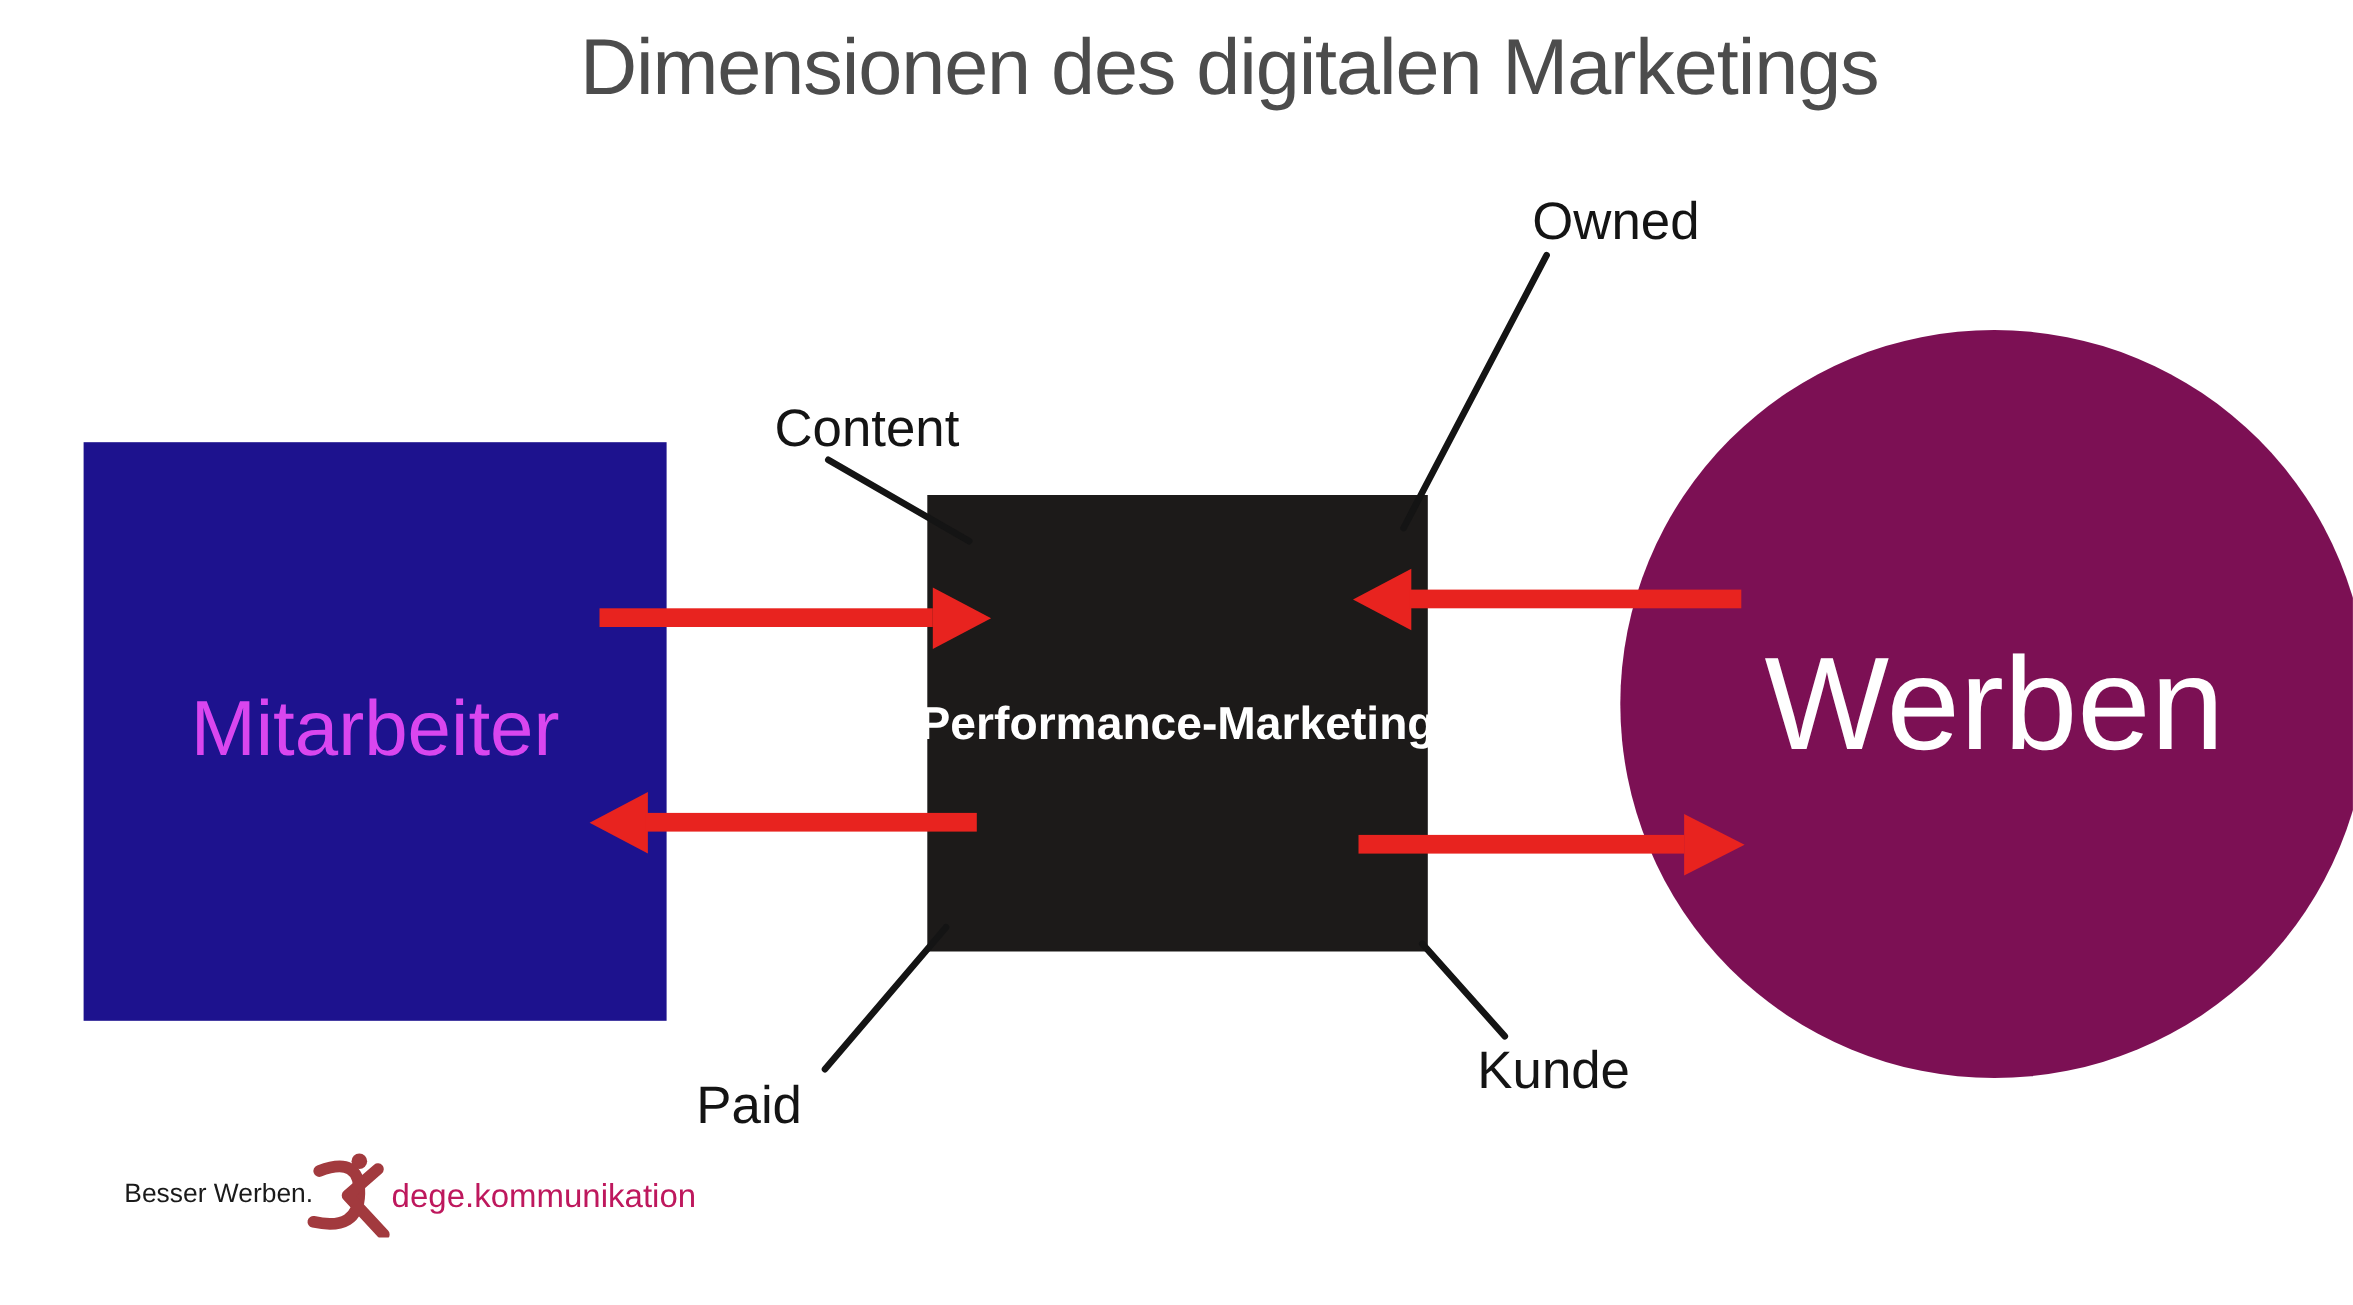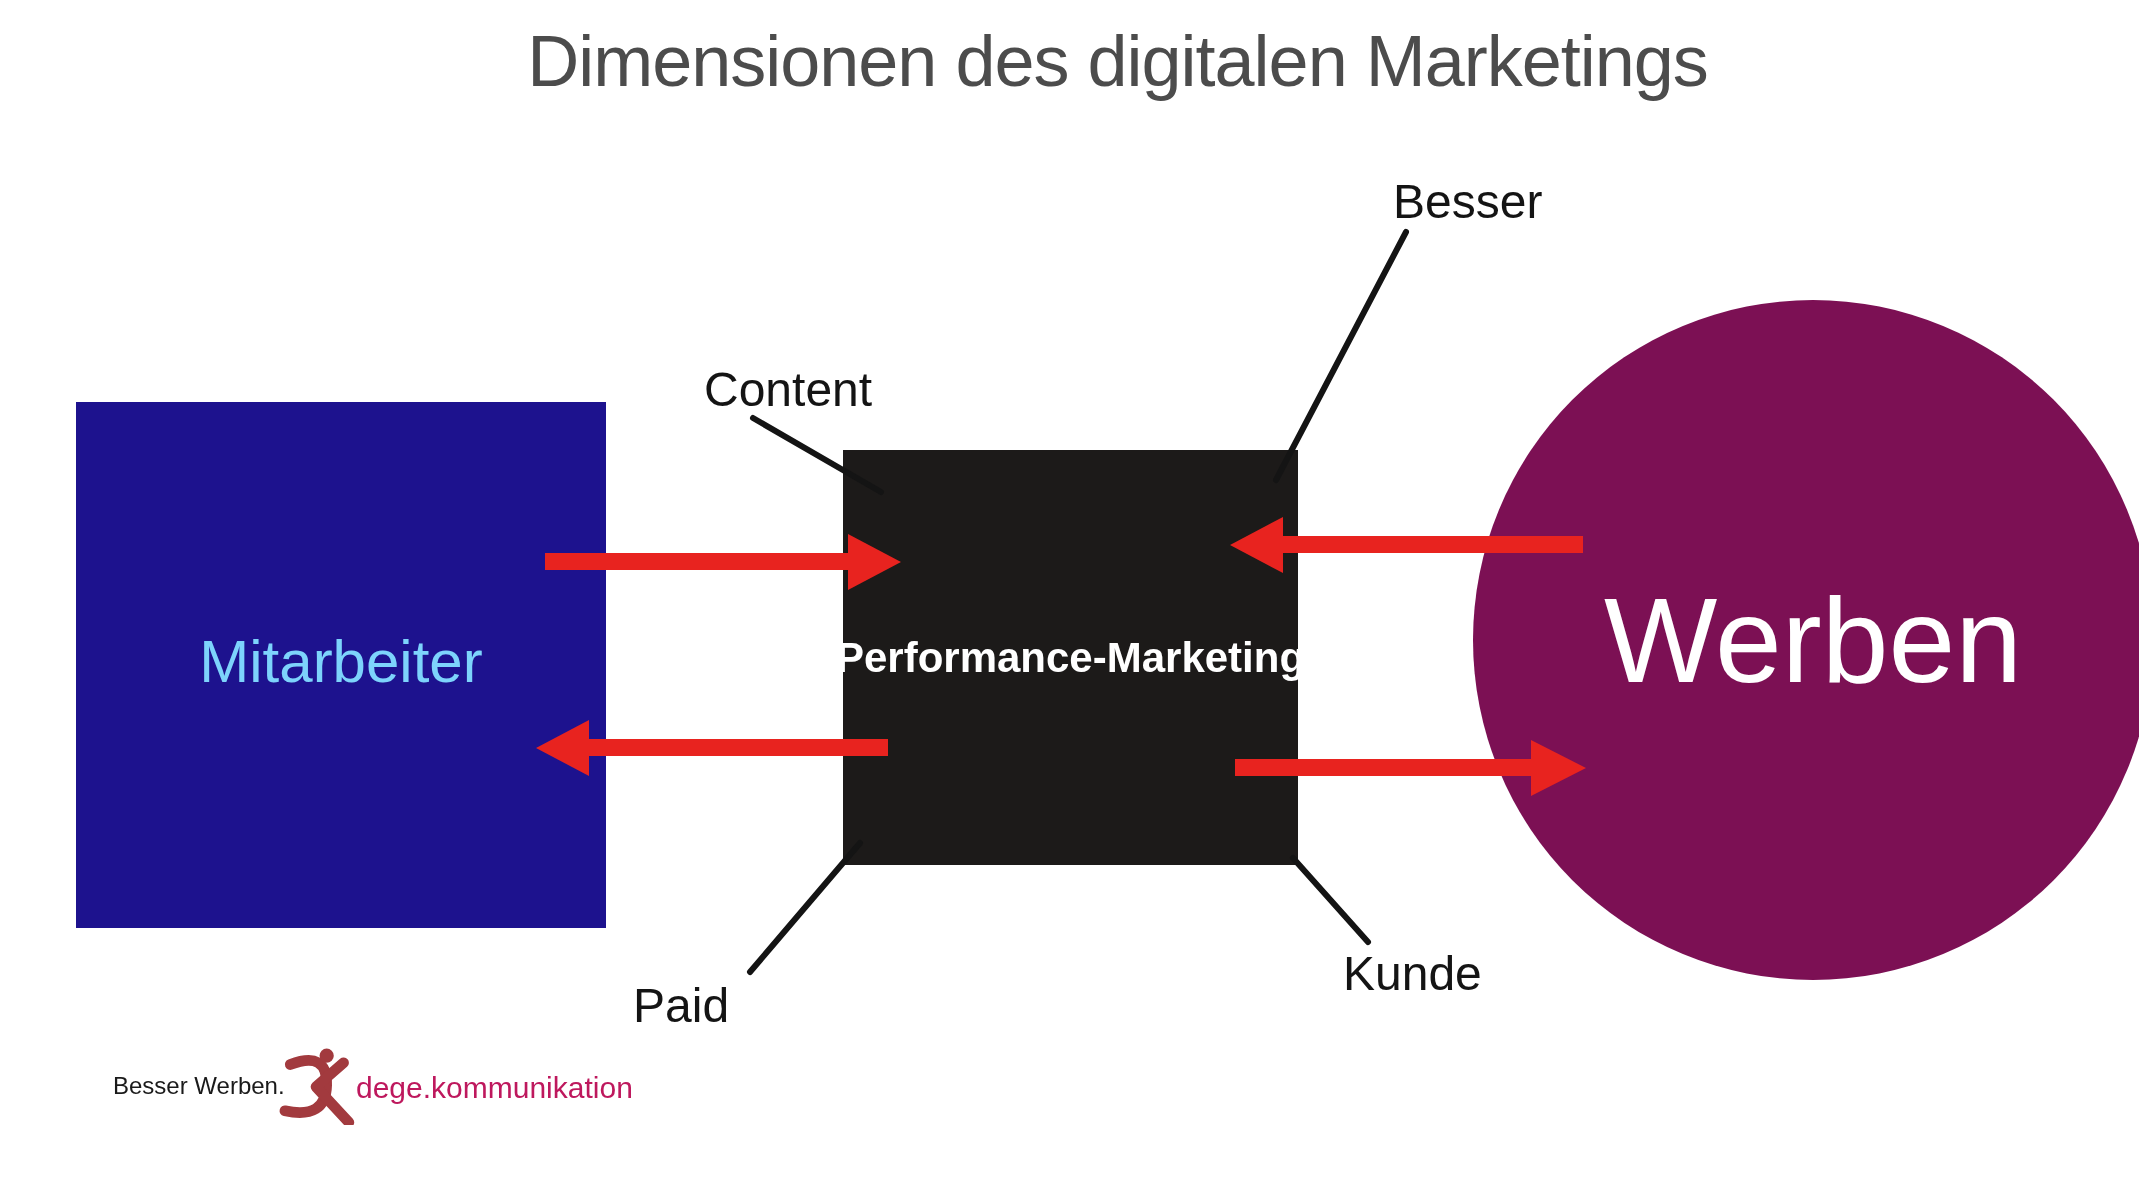--- a/index.html
+++ b/index.html
@@ -19,21 +19,21 @@
     letter-spacing:-1px;
     color:var(--title-gray,#4c4c4c);
   }
   .box-mitarbeiter{
     position:absolute;
     left:28px;top:402px;width:530px;height:526px;
     background:var(--mitarbeiter-blue,#1d128e);
     display:flex;align-items:center;justify-content:center;
   }
   .box-mitarbeiter .node-label{
-    color:#7dd3fc;font-size:60px;line-height:1;margin-top:-6px;
+    color:#d946ef;font-size:71px;line-height:1;margin-top:-6px;
   }
   .box-performance{
     position:absolute;
     left:795px;top:450px;width:455px;height:415px;
     background:var(--performance-black,#1c1a19);
     display:flex;flex-direction:row;align-items:center;justify-content:center;
   }
   .box-performance .node-label{
     color:#ffffff;font-size:42px;font-weight:bold;line-height:1.18;text-align:center;
   }
@@ -119,21 +119,21 @@
       <rect x="1233" y="536" width="302" height="17"></rect>
     </g>
 
     <g fill="var(--arrow-red,#e8231f)">
       <rect x="1187" y="759" width="296" height="17"></rect>
       <polygon points="1483,740 1538,768 1483,796"></polygon>
     </g>
   </svg>
 
   <div class="edge-label content">Content</div>
-  <div class="edge-label earned">Besser</div>
+  <div class="edge-label earned">Owned</div>
   <div class="edge-label owned">Paid</div>
   <div class="edge-label paid">Kunde</div>
 
   <div class="footer">
     <div class="tagline">Besser Werben.</div>
     <svg class="logo" width="80" height="80" viewBox="0 0 90 90" aria-hidden="true">
       <path d="M 16 22 Q 58 6 57 45 Q 56 84 10 74" fill="none" stroke="var(--logo-red,#a23a3e)" stroke-width="12" stroke-linecap="round"></path>
       <circle cx="57" cy="12" r="8" fill="var(--logo-red,#a23a3e)"></circle>
       <path d="M 76 20 L 45 47 L 82 87" fill="none" stroke="var(--logo-red,#a23a3e)" stroke-width="12" stroke-linecap="round" stroke-linejoin="round"></path>
     </svg>

